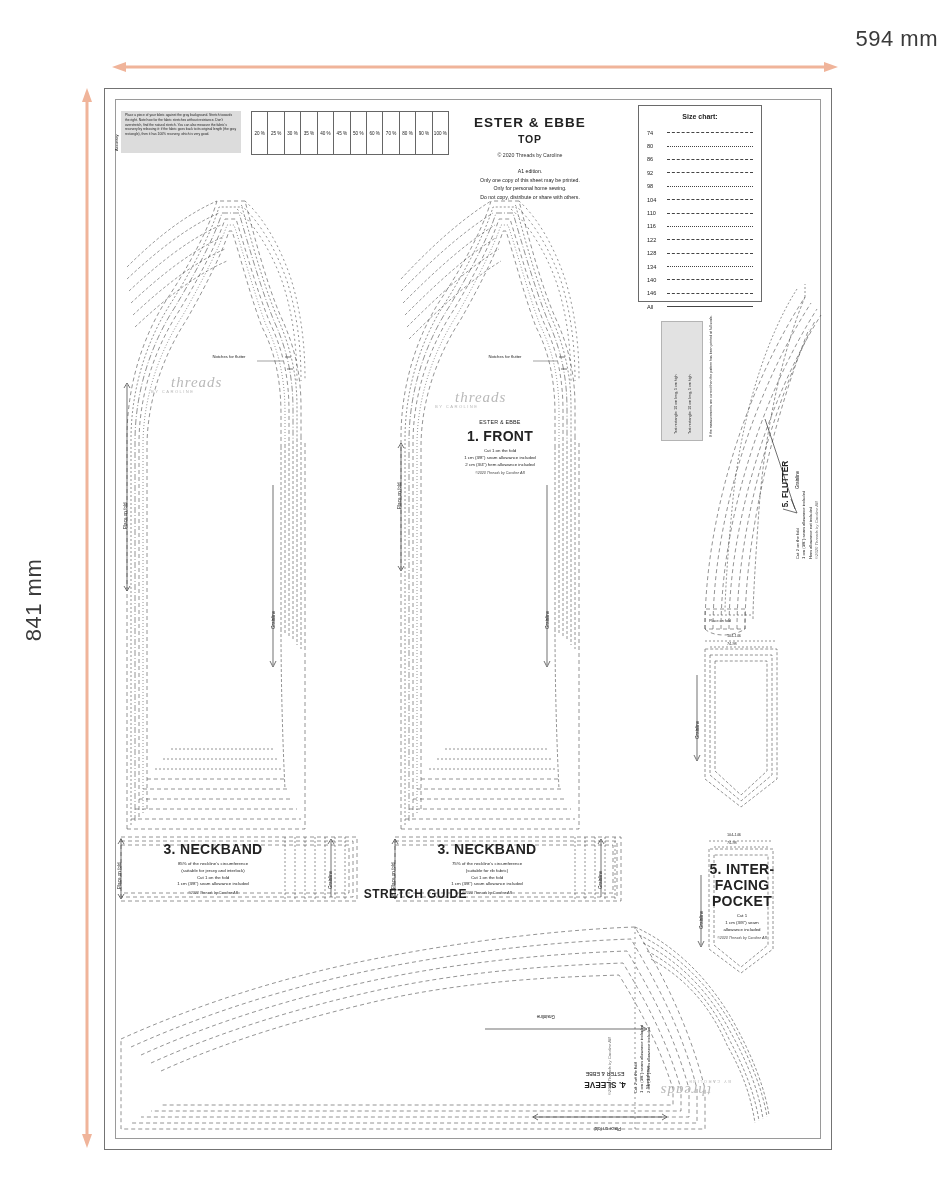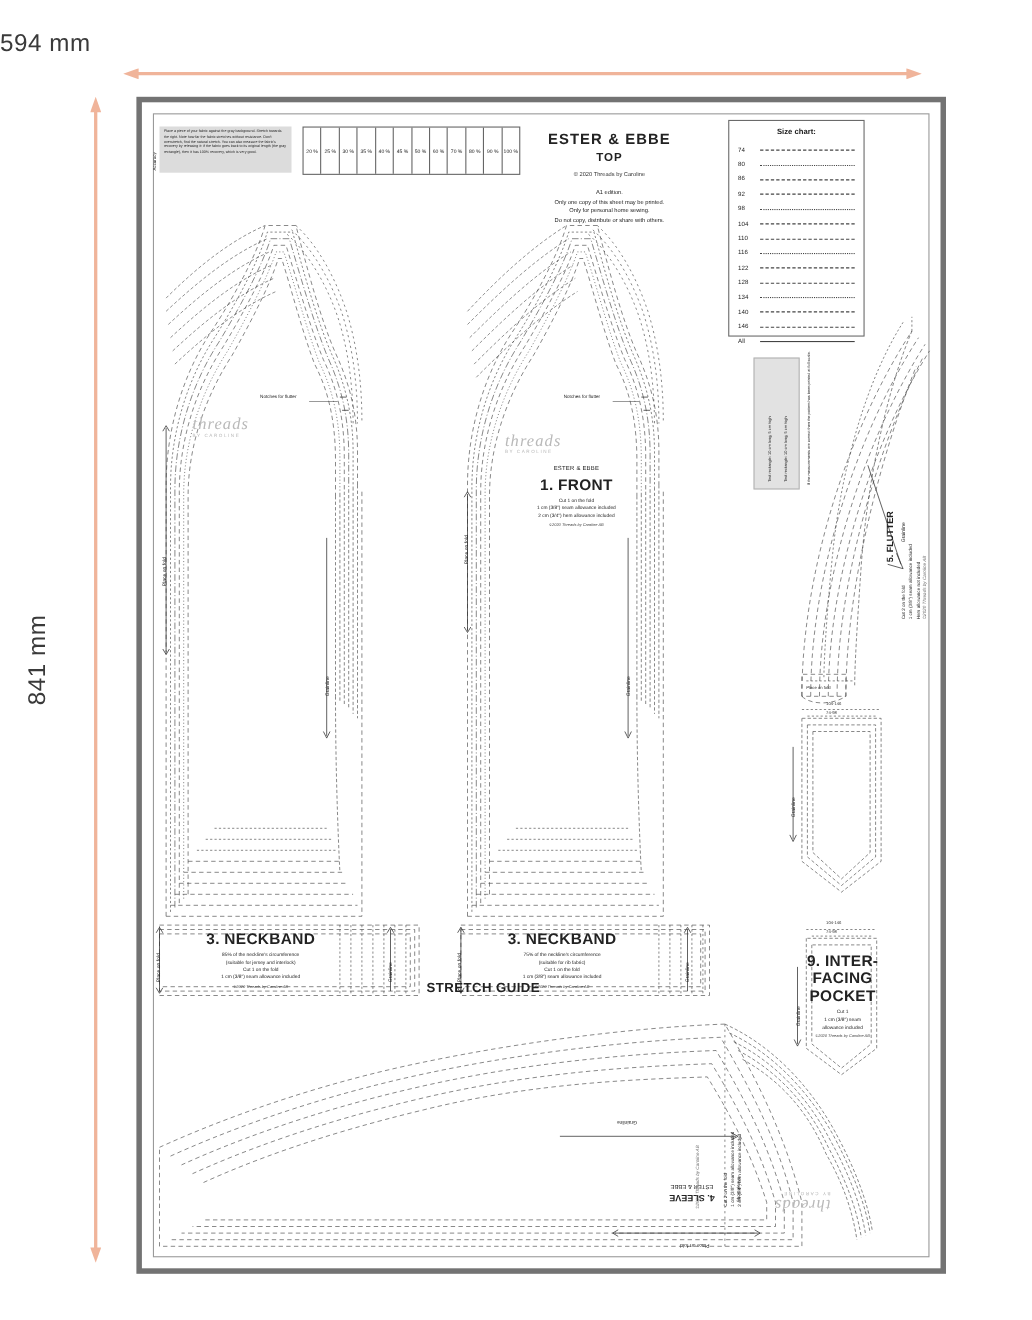--- a/index.html
+++ b/index.html
@@ -1,25 +1,25 @@
 <!DOCTYPE html>
 <html><head>
 <meta charset="utf-8">
 <style>
   html,body{margin:0;padding:0;background:#ffffff;}
   body{width:938px;height:1200px;position:relative;font-family:"Liberation Sans",sans-serif;color:#222;overflow:hidden;}
 
   .dim-label{position:absolute;font-size:22px;color:#3a3a3a;letter-spacing:.5px;}
-  #dim-top-label{top:26px;left:0;width:938px;text-align:left;}
+  #dim-top-label{top:26px;left:0;width:938px;text-align:right;}
   #dim-left-label{left:34px;top:600px;transform:translate(-50%,-50%) rotate(-90deg);transform-origin:center center;white-space:nowrap;}
 
   .arrow-h{position:absolute;left:112px;top:62px;width:726px;height:10px;}
   .arrow-v{position:absolute;left:82px;top:88px;width:10px;height:1060px;}
 
-  .sheet{position:absolute;left:124px;top:88px;width:726px;height:1060px;border:5px solid #737373;background:#fff;}
+  .sheet{position:absolute;left:104px;top:88px;width:726px;height:1060px;border:1px solid #737373;background:#fff;}
   .inner{position:absolute;left:10px;top:10px;right:10px;bottom:10px;border:1px solid #9a9a9a;}
 
   .txt{position:absolute;font-family:"Liberation Sans",sans-serif;color:#1a1a1a;}
   .ctr{text-align:center;}
   .tiny{font-size:4.2px;line-height:1.5;}
   .gray{color:#6f6f6f;}
 
   
   #title-block{position:absolute;left:330px;top:26px;width:190px;}
   #title-block .t1{font-size:13.5px;font-weight:bold;letter-spacing:1px;text-align:center;}
@@ -36,21 +36,21 @@
   .sc-line{flex:1;height:0;border-top:1px solid #444;}
 
   
   .pattern-label{position:absolute;text-align:center;}
   .pattern-label .brand{font-size:5.4px;letter-spacing:.2px;}
   .pattern-label .name{font-size:14px;font-weight:bold;letter-spacing:.3px;margin-top:3px;}
   .pattern-label .note{font-size:4.4px;margin-top:4px;line-height:1.55;color:#222;}
   .pattern-label .copy{font-size:3.6px;margin-top:3px;color:#444;font-style:italic;}
 
   .threads-logo{position:absolute;color:#b9b9b9;}
-  .threads-logo .tw{font-family:"Liberation Serif",serif;font-style:italic;font-size:15px;letter-spacing:1px;}
+  .threads-logo .tw{font-family:"Liberation Serif",serif;font-style:italic;font-size:15px;letter-spacing:1px;margin-left:20px;}
   .threads-logo .tb{font-size:4.2px;letter-spacing:1.4px;margin-top:-2px;}
 
   
   #stretch-guide{position:absolute;left:12px;top:798px;width:350px;text-align:right;}
   #sg-title{font-size:12px;font-weight:bold;letter-spacing:.4px;}
   #sg-body{position:absolute;left:16px;top:22px;width:120px;height:42px;background:#dcdcdc;}
   #sg-body-text{position:absolute;left:20px;top:24px;width:112px;font-size:3.3px;line-height:1.45;color:#222;}
   #sg-scale{position:absolute;left:146px;top:22px;width:196px;height:42px;border:1px solid #666;display:flex;}
   #sg-scale .cell{flex:1;border-right:1px solid #666;display:flex;align-items:center;justify-content:center;font-size:4.6px;}
   #sg-scale .cell:last-child{border-right:none;}
@@ -436,21 +436,21 @@
     <div class="txt tiny gray" style="position:static;font-style:italic">©2020 Threads by Caroline AB</div>
   </div>
   <div class="vlabel gray" style="left:690px;top:400px;transform:rotate(-90deg);transform-origin:0 0;">Grainline</div>
   <div class="dimtext" style="left:604px;top:530px;">Place on fold</div>
 
   <div class="vlabel gray" style="left:590px;top:650px;transform:rotate(-90deg);transform-origin:0 0;">Grainline</div>
   <div class="dimtext" style="left:622px;top:545px;">104-146</div>
   <div class="dimtext" style="left:622px;top:553px;">74-98</div>
 
   <div class="pattern-label" style="left:592px;top:772px;width:90px;">
-    <div class="name" style="margin-top:0">9. INTER-FACING POCKET</div>
+    <div class="name" style="margin-top:0">5. INTER-FACING POCKET</div>
     <div class="note">Cut 1</div>
     <div class="note" style="margin-top:0">1 cm (3/8") seam</div>
     <div class="note" style="margin-top:0">allowance included</div>
     <div class="copy">©2020 Threads by Caroline AB</div>
   </div>
   <div class="vlabel gray" style="left:594px;top:840px;transform:rotate(-90deg);transform-origin:0 0;">Grainline</div>
   <div class="dimtext" style="left:622px;top:744px;">104-146</div>
   <div class="dimtext" style="left:622px;top:752px;">74-98</div>
 
   <div class="pattern-label" style="left:34px;top:752px;width:148px;">

